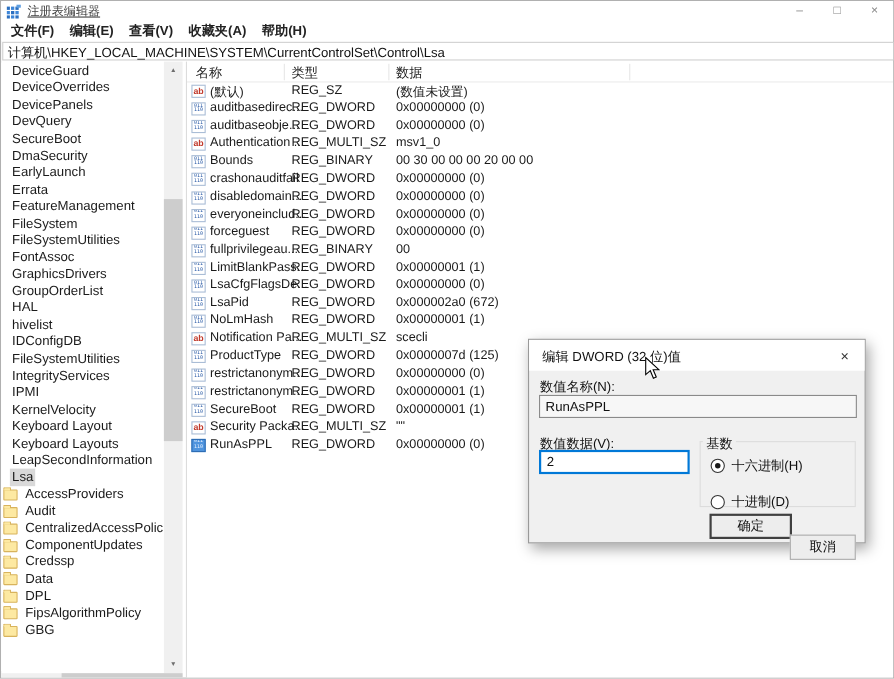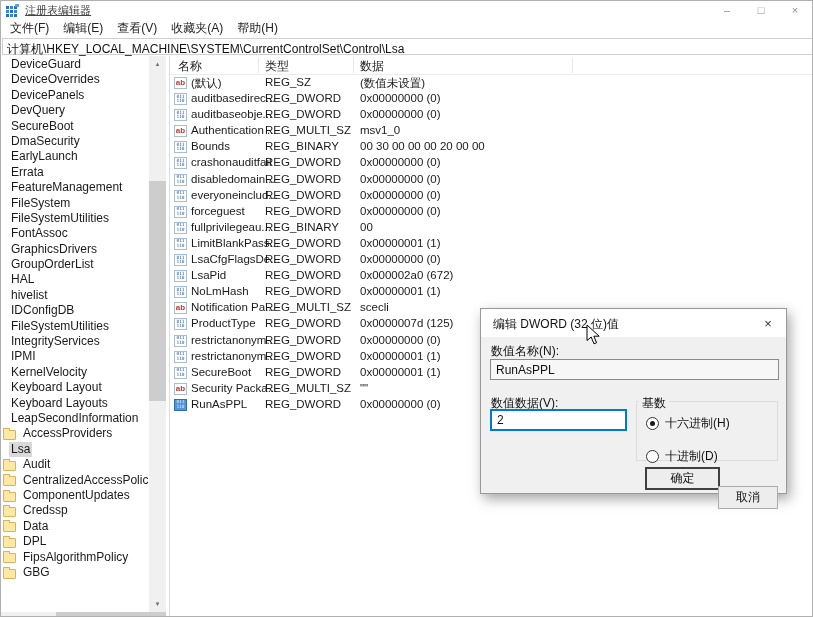--- a/index.html
+++ b/index.html
@@ -13,21 +13,21 @@
               display:flex; align-items:center; }
   .app-icon { width:13px; height:13px; margin:0 6px 0 5px; position:relative; }
   .app-icon svg { display:block; }
   .title-text { font-size:11px; color:#444;text-decoration:underline; }
   .win-controls { position:absolute; right:0; top:0; height:19px; display:flex; }
   .win-btn { width:34px; height:19px; display:flex; align-items:center; justify-content:center;
              color:#8a8a8a; font-size:11px; line-height:1; }
 
   
   .menubar { position:absolute; left:0; top:19px; width:100%; height:17px; background:#fff;
-             display:flex; align-items:center; padding-left:2px; }
+             display:flex; align-items:center; padding-left:2px;font-weight:bold; }
   .menu-item { font-size:12px; color:#222; padding:0 7px; }
 
   
   .addressbar { position:absolute; left:1px; top:37px; width:811px; height:17px;
                 border:1px solid #d0d0d0; background:#fff; }
   .addressbar input { width:100%; height:100%; border:none; outline:none; font-size:12px;
                       padding:0 0 0 4px; color:#111; background:transparent;
                       font-family:"Liberation Sans","DejaVu Sans",sans-serif; }
 
   
@@ -214,26 +214,26 @@
       </div>
       <div class="tree-item">
         <span class="tlabel">Keyboard Layout</span>
       </div>
       <div class="tree-item">
         <span class="tlabel">Keyboard Layouts</span>
       </div>
       <div class="tree-item">
         <span class="tlabel">LeapSecondInformation</span>
       </div>
+      <div class="tree-item">
+        <span class="tlabel selected">Lsa</span>
+      </div>
       <div class="tree-item child">
         <span class="folder-icon"></span>
         <span class="tlabel">AccessProviders</span>
-      </div>
-      <div class="tree-item">
-        <span class="tlabel selected">Lsa</span>
       </div>
       <div class="tree-item child">
         <span class="folder-icon"></span>
         <span class="tlabel">Audit</span>
       </div>
       <div class="tree-item child">
         <span class="folder-icon"></span>
         <span class="tlabel">CentralizedAccessPolicies</span>
       </div>
       <div class="tree-item child">

